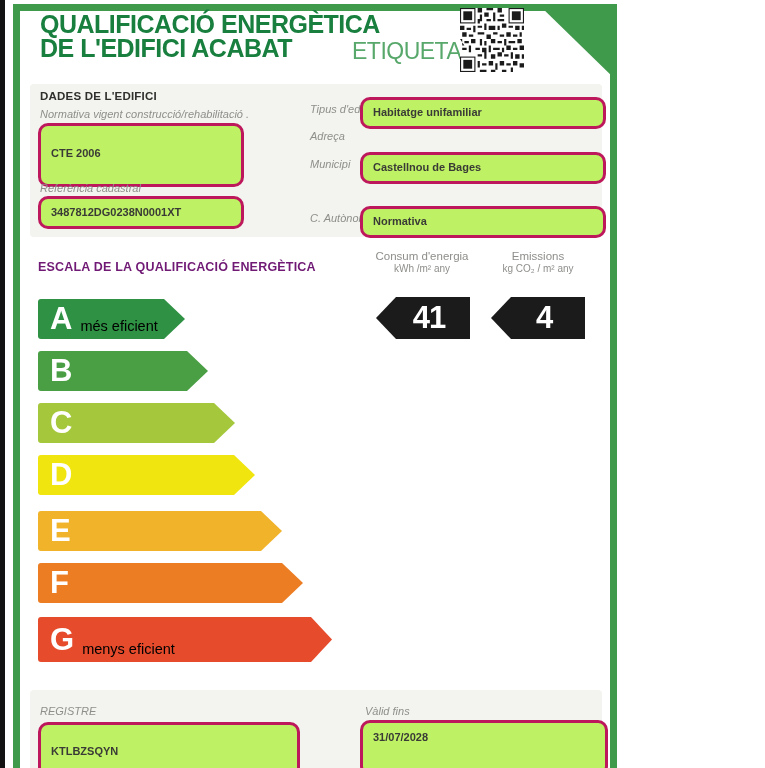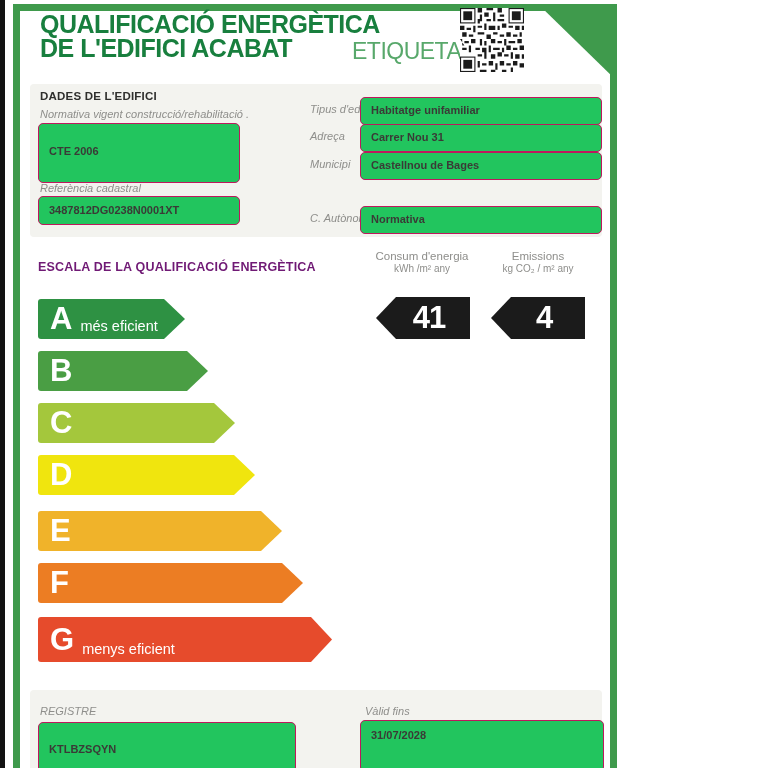--- a/index.html
+++ b/index.html
@@ -16,21 +16,21 @@
     font-size:25px;letter-spacing:-0.5px;color:var(--title-green,#187f3e);}
   #etiqueta{position:absolute;left:352px;top:38px;font-size:23px;letter-spacing:-0.5px;
     color:var(--etiqueta-green,#58a86b);}
   #qr{position:absolute;left:460px;top:8px;width:64px;height:64px;}
   
   .panel{position:absolute;background:var(--section-bg,#f3f3ef);border-radius:4px;}
   #dades{left:30px;top:84px;width:572px;height:153px;}
   .section-title{font-weight:bold;font-size:11.5px;color:#2f2f2d;letter-spacing:0.2px;}
   #dades .section-title{position:absolute;left:10px;top:6px;}
   .lbl{font-size:11px;color:var(--label-gray,#8e8e8b);white-space:nowrap;font-style:italic;}
-  .box{position:absolute;background:#22c55e;border:1px solid #be185d;border-radius:5px;}
+  .box{position:absolute;background:#bef264;border:3px solid #be185d;border-radius:10px;}
   .val{font-weight:bold;font-size:11px;color:var(--value-dark,#3a3a36);white-space:nowrap;}
   #norm-label{position:absolute;left:10px;top:24px;}
   #norm-box{left:8px;top:39px;width:200px;height:58px;}
   #norm-box .val{position:absolute;left:10px;top:21px;text-align:right;}
   #cad-label{position:absolute;left:10px;top:98px;}
   #cad-box{left:8px;top:112px;width:200px;height:27px;}
   #cad-box .val{position:absolute;left:10px;top:7px;}
   .frow{position:absolute;left:280px;width:292px;height:26px;}
   .frow .lbl{position:absolute;left:0;top:6px;}
   .frow .box{left:50px;top:0;width:240px;height:26px;}
@@ -46,21 +46,21 @@
   .badge{position:absolute;top:297px;width:94px;height:42px;background:var(--badge-black,#1b1b1b);
     clip-path:polygon(20px 0,100% 0,100% 100%,20px 100%,0 50%);
     display:flex;align-items:center;justify-content:center;}
   .badge span{color:#fff;font-weight:bold;font-size:31px;padding-left:12px;letter-spacing:-1px;}
   #badge-consum{left:376px;}
   #badge-emissions{left:491px;}
   .rating-row{position:absolute;left:38px;height:40px;border-radius:3px;
     clip-path:polygon(0 0,calc(100% - 21px) 0,100% 50%,calc(100% - 21px) 100%,0 100%);
     display:flex;align-items:center;}
   .rating-letter{color:#fff;font-weight:bold;font-size:31px;padding-left:12px;line-height:40px;}
-  .rating-note{color:#ffffff;font-size:14.5px;margin-left:8px;align-self:flex-end;margin-bottom:5px;}
+  .rating-note{color:#000000;font-size:14.5px;margin-left:8px;align-self:flex-end;margin-bottom:5px;}
   
   #registre{left:30px;top:690px;width:572px;height:80px;border-radius:4px 4px 0 0;}
   #reg-label{position:absolute;left:10px;top:15px;}
   #reg-box{left:8px;top:32px;width:256px;height:50px;}
   #reg-box .val{position:absolute;left:10px;top:20px;}
   #valid-label{position:absolute;left:335px;top:15px;}
   #valid-box{left:330px;top:30px;width:242px;height:50px;}
   #valid-box .val{position:absolute;left:10px;top:8px;}
 </style>
 </head>
@@ -111,23 +111,20 @@
     </div>
 
     <div class="frow" style="top:13px">
       <span class="lbl">Tipus d'edifici</span>
       <div class="box">
         <span class="val">Habitatge unifamiliar</span>
       </div>
     </div>
     <div class="frow" style="top:40px">
       <span class="lbl">Adreça</span>
-      <div class="box">
-        <span class="val">Carrer Nou 31</span>
-      </div>
     </div>
     <div class="frow" style="top:68px">
       <span class="lbl">Municipi</span>
       <div class="box">
         <span class="val">Castellnou de Bages</span>
       </div>
     </div>
     <div class="frow" style="top:122px">
       <span class="lbl">C. Autònoma</span>
       <div class="box">

